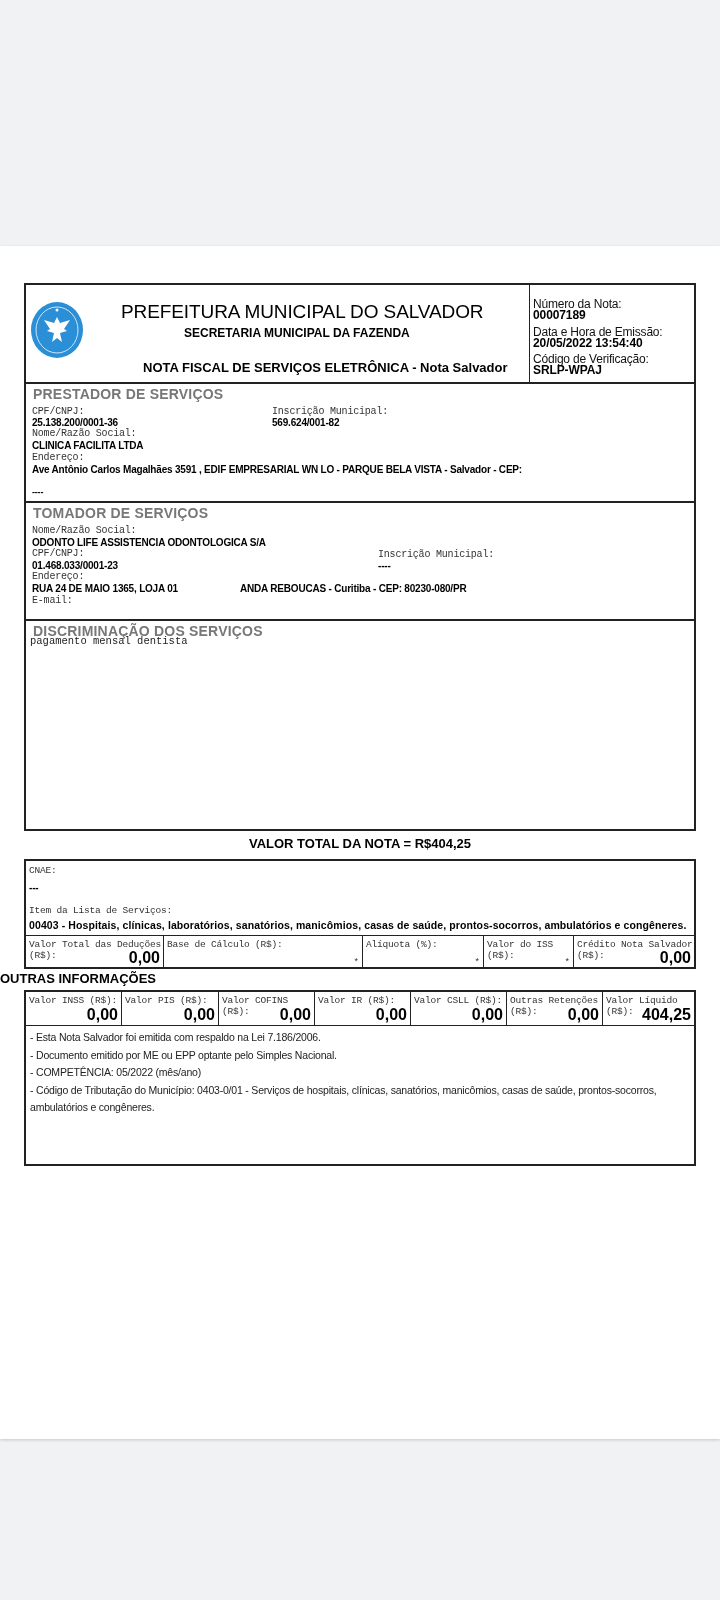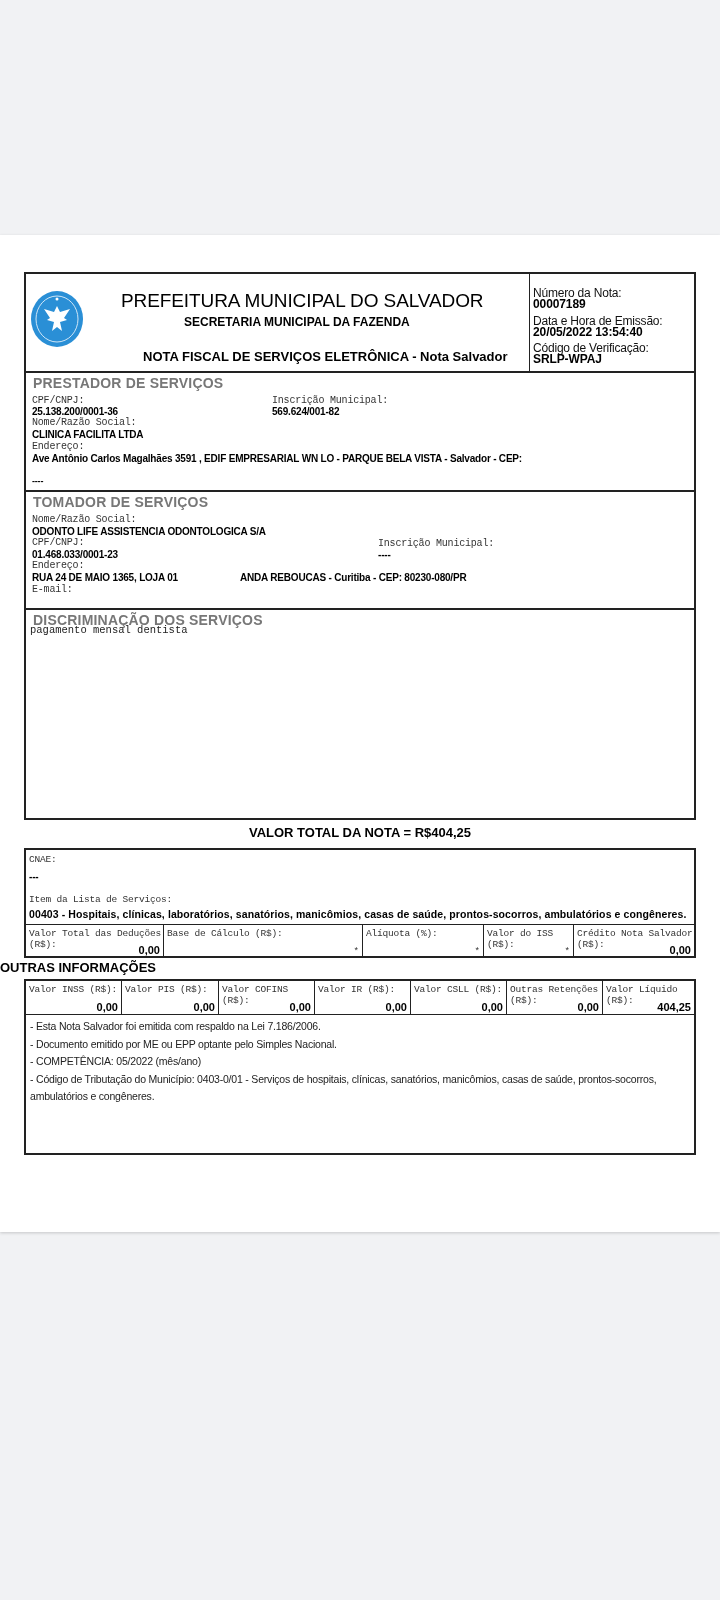--- a/index.html
+++ b/index.html
@@ -2,21 +2,21 @@
 <html><head>
 <meta charset="utf-8">
 <style>
   html, body { margin:0; padding:0; }
   body {
     width:720px; height:1600px; position:relative; overflow:hidden;
     background:#f1f2f4;
     font-family:"Liberation Sans", sans-serif; color:#000;
   }
   .page {
-    position:absolute; left:0; top:235px; width:720px; height:997px;
+    position:absolute; left:0; top:246px; width:720px; height:1193px;
     background:#fff;
     box-shadow:0 1px 3px rgba(0,0,0,0.18);
   }
   .box {
     position:absolute; left:24px; width:672px;
     border:2px solid #222; box-sizing:border-box; background:#fff;
   }
   .abs { position:absolute; white-space:nowrap; }
   .lbl { font-size:10px; color:#333; font-family:Liberation Mono, monospace; letter-spacing:-0.2px; }
   .val { font-size:10px; font-weight:bold; color:#000; letter-spacing:-0.2px; }
@@ -37,21 +37,21 @@
   #disc { top:373px; height:212px; }
   .mono { font-family:"Liberation Mono", monospace; font-size:10.5px; color:#222; }
 
   .total { position:absolute; left:0; width:720px; top:590px; text-align:center; font-size:13px; font-weight:bold; }
 
   #cnae { top:613px; height:110px; }
   .grid-row { position:absolute; left:0; right:0; top:74px; height:32px; border-top:1px solid #222; display:flex; }
   .cell { position:relative; border-right:1px solid #222; box-sizing:border-box; }
   .cell:last-child { border-right:none; }
   .cell .lbl { position:absolute; left:3px; top:3px; font-size:9.5px; }
-  .cell .num { position:absolute; right:3px; bottom:1px; font-size:11px; font-weight:bold; }
+  .cell .num { position:absolute; right:3px; bottom:1px; font-size:16px; font-weight:bold; }
   .cell .star { position:absolute; right:4px; bottom:2px; font-size:9px; color:#333; }
 
   .outras { position:absolute; left:0; width:720px; top:725px; font-size:13px; font-weight:bold; }
 
   #outras { top:744px; height:176px; }
   .grid2 { position:absolute; left:0; right:0; top:0; height:33px; border-bottom:1px solid #222; display:flex; }
   .notes { position:absolute; left:4px; top:37px; right:6px; font-size:10.5px; color:#222; line-height:17.5px; letter-spacing:-0.2px; }
 </style>
 </head>
 <body>

